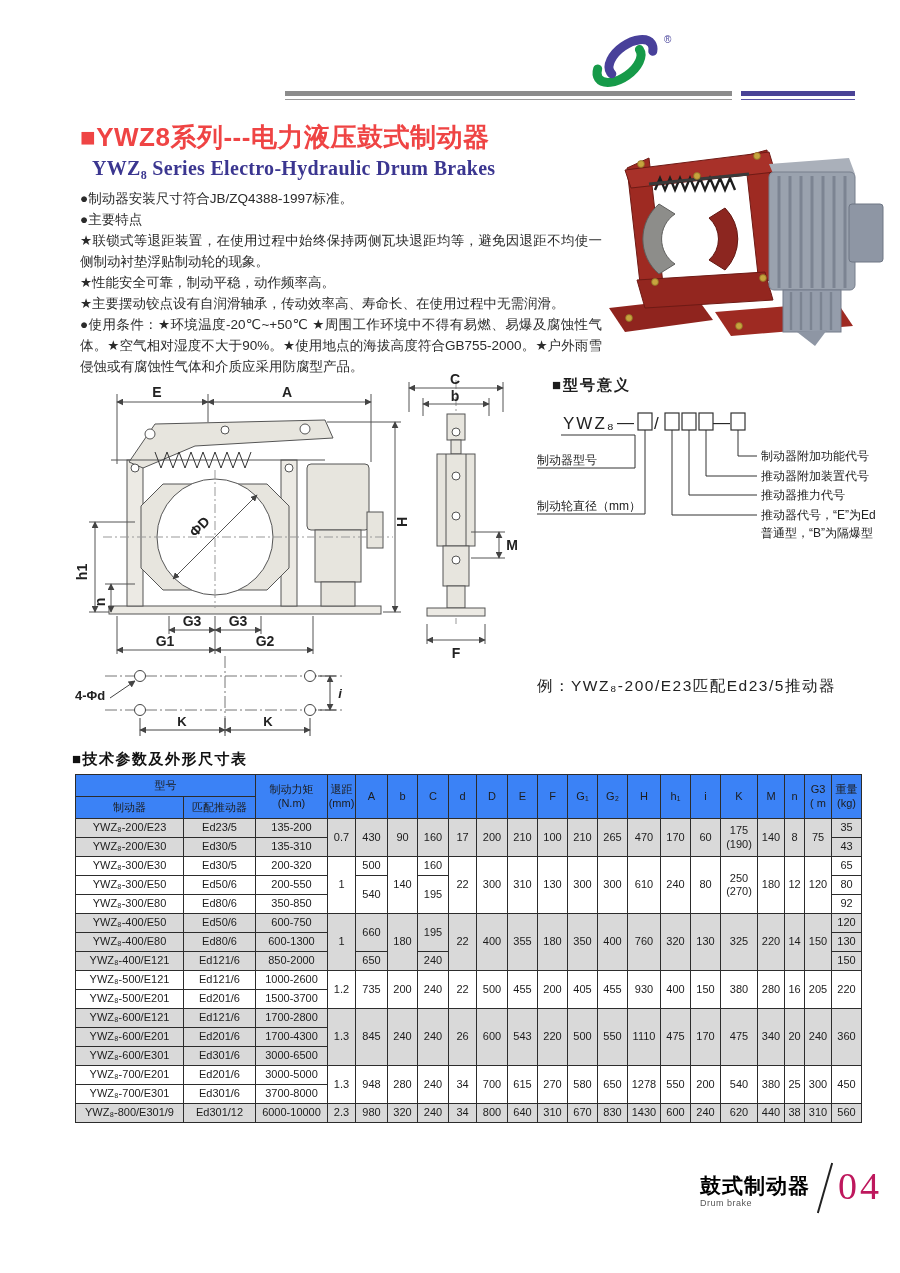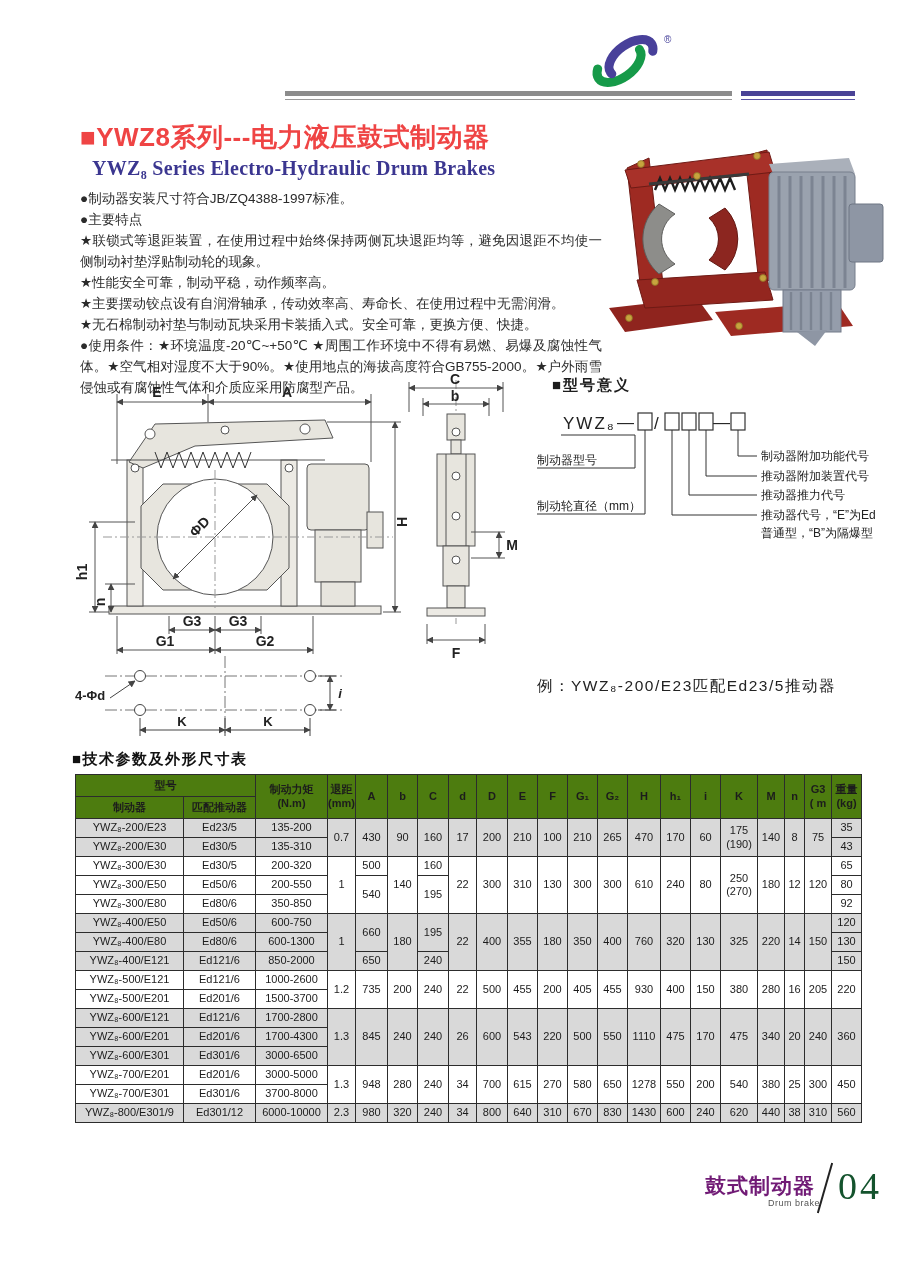--- a/index.html
+++ b/index.html
@@ -22,30 +22,30 @@
 
   
   .sec-title{font-size:15px;font-weight:bold;color:#1c1c1c;letter-spacing:2px;}
   .example{font-size:15.5px;color:#222;letter-spacing:1.5px;}
 
   
   .spec-title{font-size:15px;font-weight:bold;color:#111;letter-spacing:1.5px;}
   table.spec{border-collapse:collapse;table-layout:fixed;width:786px;border:1.5px solid #262626;}
   table.spec th,table.spec td{border:1px solid #2c2c2c;text-align:center;vertical-align:middle;
       font-size:11px;line-height:1.2;padding:0;white-space:pre-line;color:#1c1c1c;overflow:hidden;}
-  table.spec thead th{font-weight:bold;height:21px;background:#4d7c0f;}
+  table.spec thead th{font-weight:normal;height:21px;background:#3b82f6;}
   table.spec tbody td{height:18px;background:#fff;}
   table.spec tr.shade td{background:#d9d9d9;}
   .note{font-size:11.5px;color:#222;letter-spacing:0.5px;}
 
   
-  .foot-cn{font-size:21px;font-weight:bold;color:#701a75;letter-spacing:1px;text-align:center;}
-  .foot-en{font-size:9px;color:#555;letter-spacing:0.5px;text-align:right;margin-top:-2px;}
+  .foot-cn{font-size:21px;font-weight:bold;color:#000000;letter-spacing:1px;}
+  .foot-en{font-size:9px;color:#555;letter-spacing:0.5px;text-align:left;margin-top:-2px;}
   .foot-slash{width:2px;height:52px;background:#222;transform:rotate(16deg);}
-  .foot-page{font-family:"Liberation Serif","DejaVu Serif",serif;font-size:38px;color:#14532d;letter-spacing:3px;}
+  .foot-page{font-family:"Liberation Serif","DejaVu Serif",serif;font-size:38px;color:#be185d;letter-spacing:3px;}
 
   svg text{font-family:"Liberation Sans","DejaVu Sans",sans-serif;}
 </style>
 </head>
 <body>
 
 <div class="page">
 
   <div class="abs" style="left:583px;top:28px;">
     <svg width="82" height="64" viewBox="0 0 82 64">
@@ -62,21 +62,20 @@
   <div class="abs hair" style="left:741px;top:99px;width:114px;background:#5a54a4;"></div>
 
   <div class="abs intro" style="left:80px;top:120px;">
     <h1 class="doc-title">■YWZ8系列---电力液压鼓式制动器</h1>
     <div class="doc-subtitle">YWZ₈ Series Electro-Hydraulic Drum Brakes</div>
     <p>●制动器安装尺寸符合JB/ZQ4388-1997标准。</p>
     <p>●主要特点</p>
     <p>★联锁式等退距装置，在使用过程中始终保持两侧瓦块退距均等，避免因退距不均使一侧制动衬垫浮贴制动轮的现象。</p>
     <p>★性能安全可靠，制动平稳，动作频率高。</p>
     <p>★主要摆动铰点设有自润滑轴承，传动效率高、寿命长、在使用过程中无需润滑。</p>
-    <p>★无石棉制动衬垫与制动瓦块采用卡装插入式。安全可靠，更换方便、快捷。</p>
     <p>●使用条件：★环境温度-20℃~+50℃ ★周围工作环境中不得有易燃、易爆及腐蚀性气体。★空气相对湿度不大于90%。★使用地点的海拔高度符合GB755-2000。★户外雨雪侵蚀或有腐蚀性气体和介质应采用防腐型产品。</p>
   </div>
 
   <svg class="abs" style="left:597px;top:112px;" width="295" height="235" viewBox="0 0 295 235">
 
     <polygon points="12,196 100,186 116,208 28,220" fill="#8f241e"></polygon>
     <polygon points="118,200 240,190 256,214 134,224" fill="#9e2a22"></polygon>
     <polygon points="30,56 52,46 66,172 44,180" fill="#9e2a22" stroke="#6e1a15" stroke-width="1"></polygon>
     <polygon points="148,44 170,38 184,164 162,172" fill="#9e2a22" stroke="#6e1a15" stroke-width="1"></polygon>
     <polygon points="28,58 172,40 178,60 34,76" fill="#a83129" stroke="#6e1a15" stroke-width="1"></polygon>

